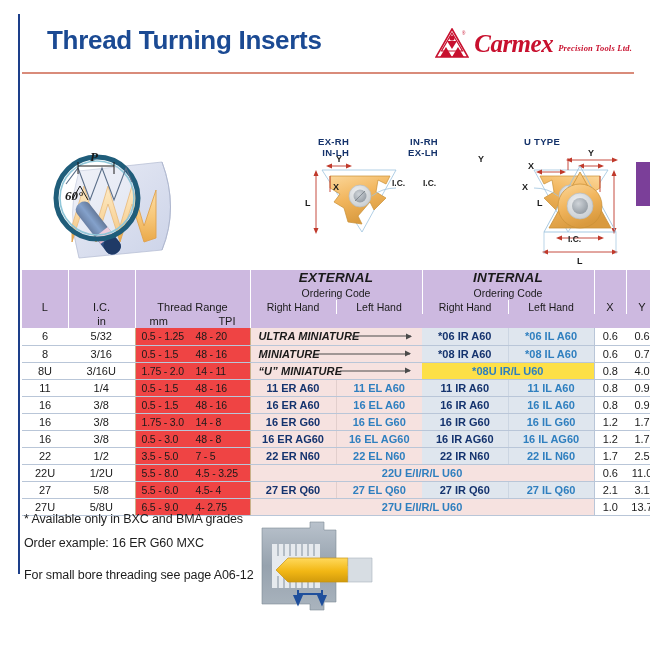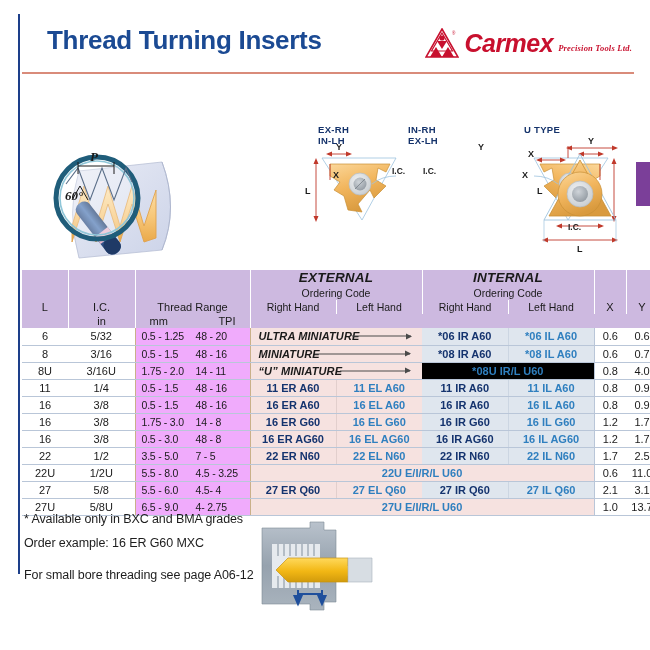--- a/index.html
+++ b/index.html
@@ -18,42 +18,42 @@
   
   .hdr{position:absolute;left:22px;top:24px;right:16px;height:50px;}
   .hdr-title{
     position:absolute;left:2px;top:1px;
     font-size:26px;font-weight:bold;color:#1b4a93;
     letter-spacing:-0.3px;white-space:nowrap;margin-left:23px;
   }
   .logo{position:absolute;right:2px;top:4px;display:flex;align-items:center;gap:5px;}
   .logo-mark{width:34px;height:30px;position:relative;}
   .logo-word{
-    font-family:Liberation Sans, sans-serif;font-style:italic;font-weight:bold;
+    font-family:Liberation Serif, serif;font-style:italic;font-weight:bold;
     font-size:25px;color:#c8102e;letter-spacing:-0.5px;line-height:1;
   }
   .logo-sub{
     font-family:"Liberation Serif",serif;font-style:italic;font-weight:bold;
     font-size:8.5px;color:#c8102e;letter-spacing:0.2px;
     position:relative;top:5px;
   }
   .hdr-rule{position:absolute;left:22px;top:72px;right:16px;height:1.5px;background:#d98b7a;}
 
   
   .sect{
     position:absolute;left:26px;top:100px;
     font-size:23px;font-weight:bold;font-style:italic;color:#1b4a93;
     letter-spacing:-0.2px;
   }
 
   
   .mag{position:absolute;left:22px;top:138px;width:210px;height:132px;}
 
   
-  .diagrams{position:absolute;left:300px;top:124px;width:330px;height:134px;}
+  .diagrams{position:absolute;left:300px;top:136px;width:330px;height:134px;text-align:right;}
   .dg-label{
     position:absolute;font-size:9.5px;font-weight:bold;color:#15336b;
     letter-spacing:0.3px;white-space:nowrap;line-height:1.18;
   }
   .purple-tab{position:absolute;right:0;top:162px;width:14px;height:44px;background:#7b3f99;}
 
   
   .tbl{position:absolute;left:22px;top:270px;width:608px;}
   table{border-collapse:collapse;width:608px;table-layout:fixed;}
   th,td{padding:0;border:0;font-size:10.5px;}
@@ -70,21 +70,21 @@
   .hd-r3{height:14px;}
 
   tbody tr{height:17px;}
   tbody td{
     text-align:center;color:#1a1a1a;font-size:11px;
     border-bottom:1px solid #b9c6d8;
   }
   td.l-col{width:46px;}
   td.ic-col{width:67px;}
   td.pitch{
-    width:115px;background:#f0abfc;
+    width:115px;background:#ef4444;
     border-left:1px solid #c9b089;border-right:1px solid #c9b089;
     font-size:10.5px;position:relative;
   }
   .p-mm{position:absolute;left:6px;top:2px;width:62px;text-align:left;letter-spacing:-0.2px;}
   .p-tpi{position:absolute;right:6px;top:2px;width:48px;text-align:left;letter-spacing:-0.2px;}
 
   td.ext{background:#f6e2e0;width:86px;font-weight:bold;}
   td.ext-r{color:#14336e;border-right:1px solid #e2cfcd;}
   td.ext-l{color:#2f7fbf;}
   td.int{background:#dfe6ee;width:86px;font-weight:bold;}
@@ -100,21 +100,21 @@
   }
   .arrow{
     position:absolute;top:50%;height:1px;background:#4a4a4a;
     transform:translateY(-50%);
   }
   .arrow:after{
     content:"";position:absolute;right:-1px;top:-2.5px;
     border-left:6px solid #4a4a4a;
     border-top:3px solid transparent;border-bottom:3px solid transparent;
   }
-  td.span-int{background:#000000;color:#2f7fbf;font-weight:bold;text-align:center;}
+  td.span-int{background:#fde047;color:#2f7fbf;font-weight:bold;text-align:center;}
   td.span-all{background:#f6e2e0;color:#2f7fbf;font-weight:bold;text-align:center;}
 
   
   .notes{position:absolute;left:24px;top:508px;width:330px;}
   .note-line{font-size:12.5px;color:#1d1d1d;line-height:1.9;letter-spacing:-0.1px;}
   .note-gap{height:8px;}
 
   
   .bore{position:absolute;left:252px;top:520px;width:150px;height:95px;}
 </style>

